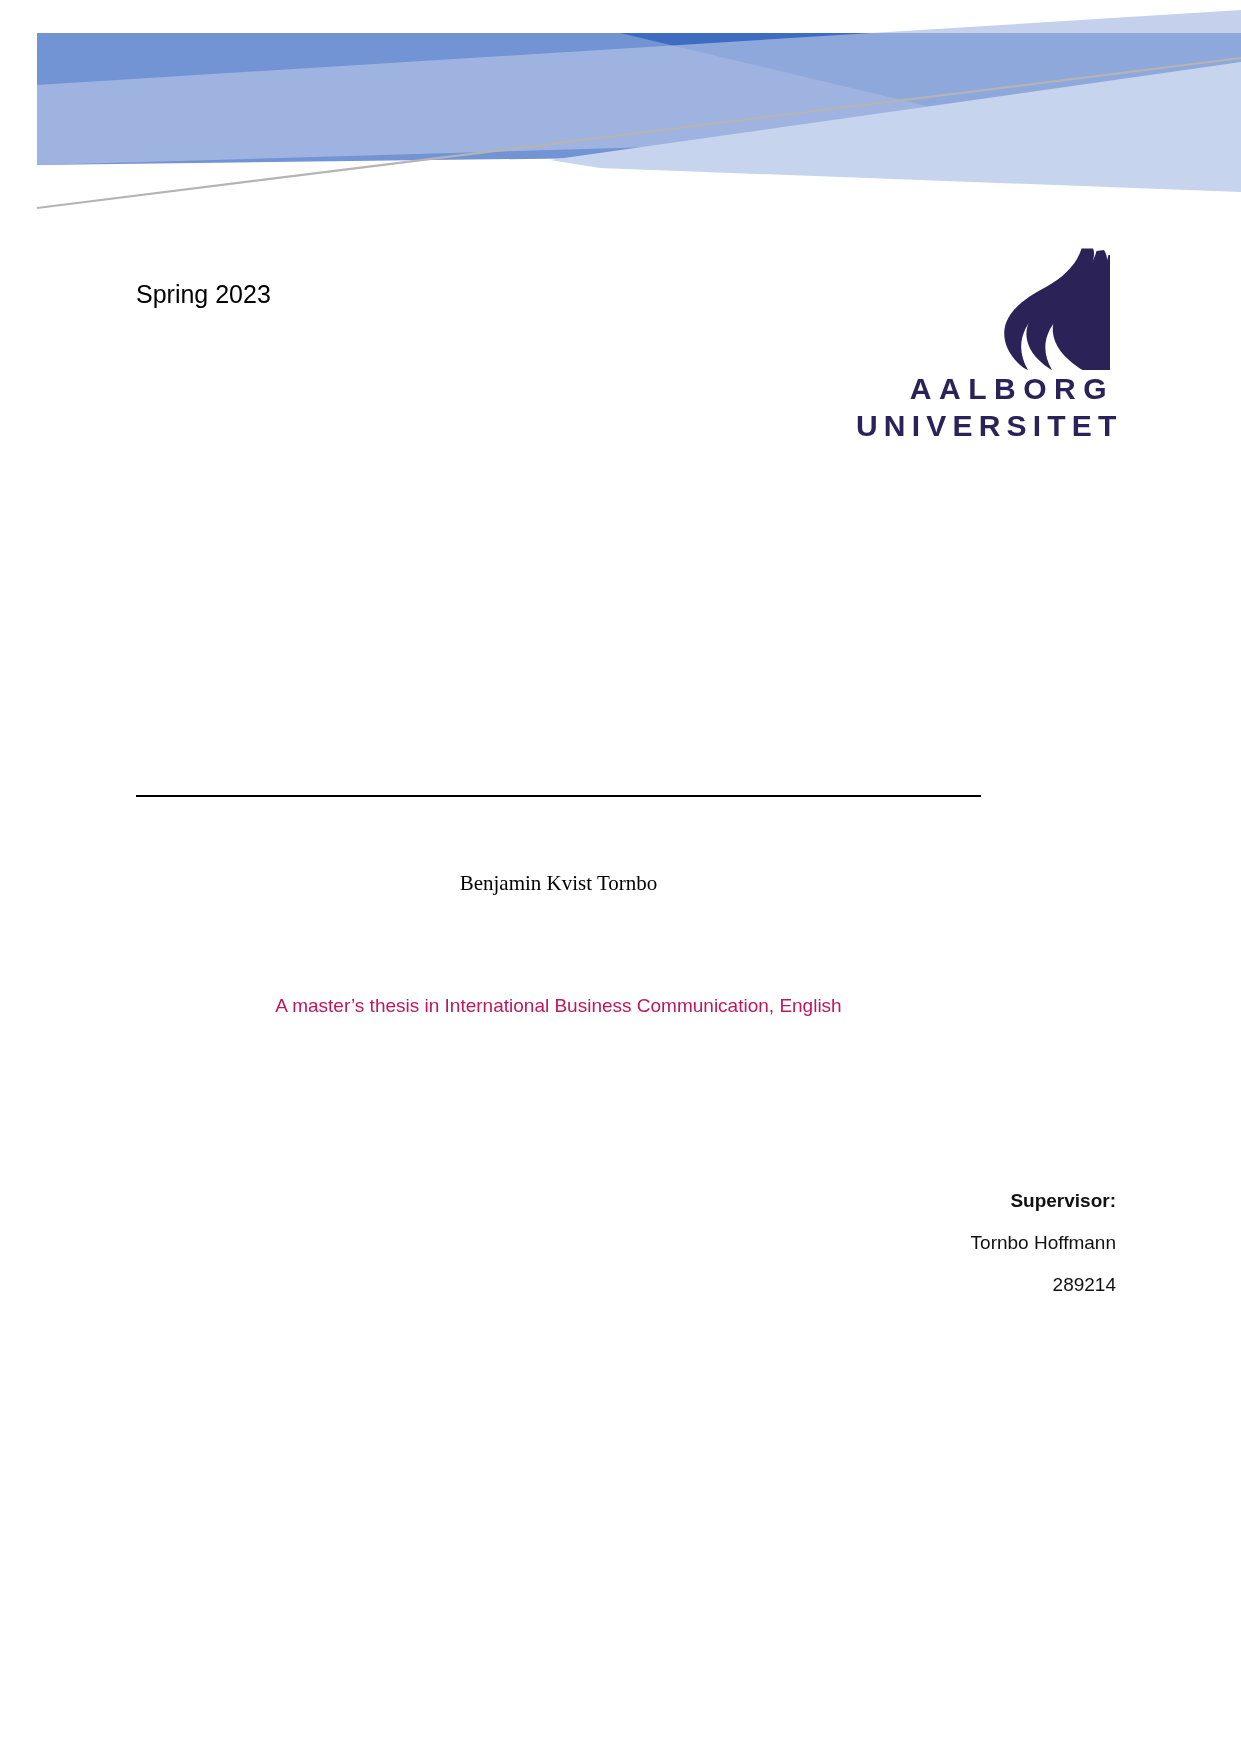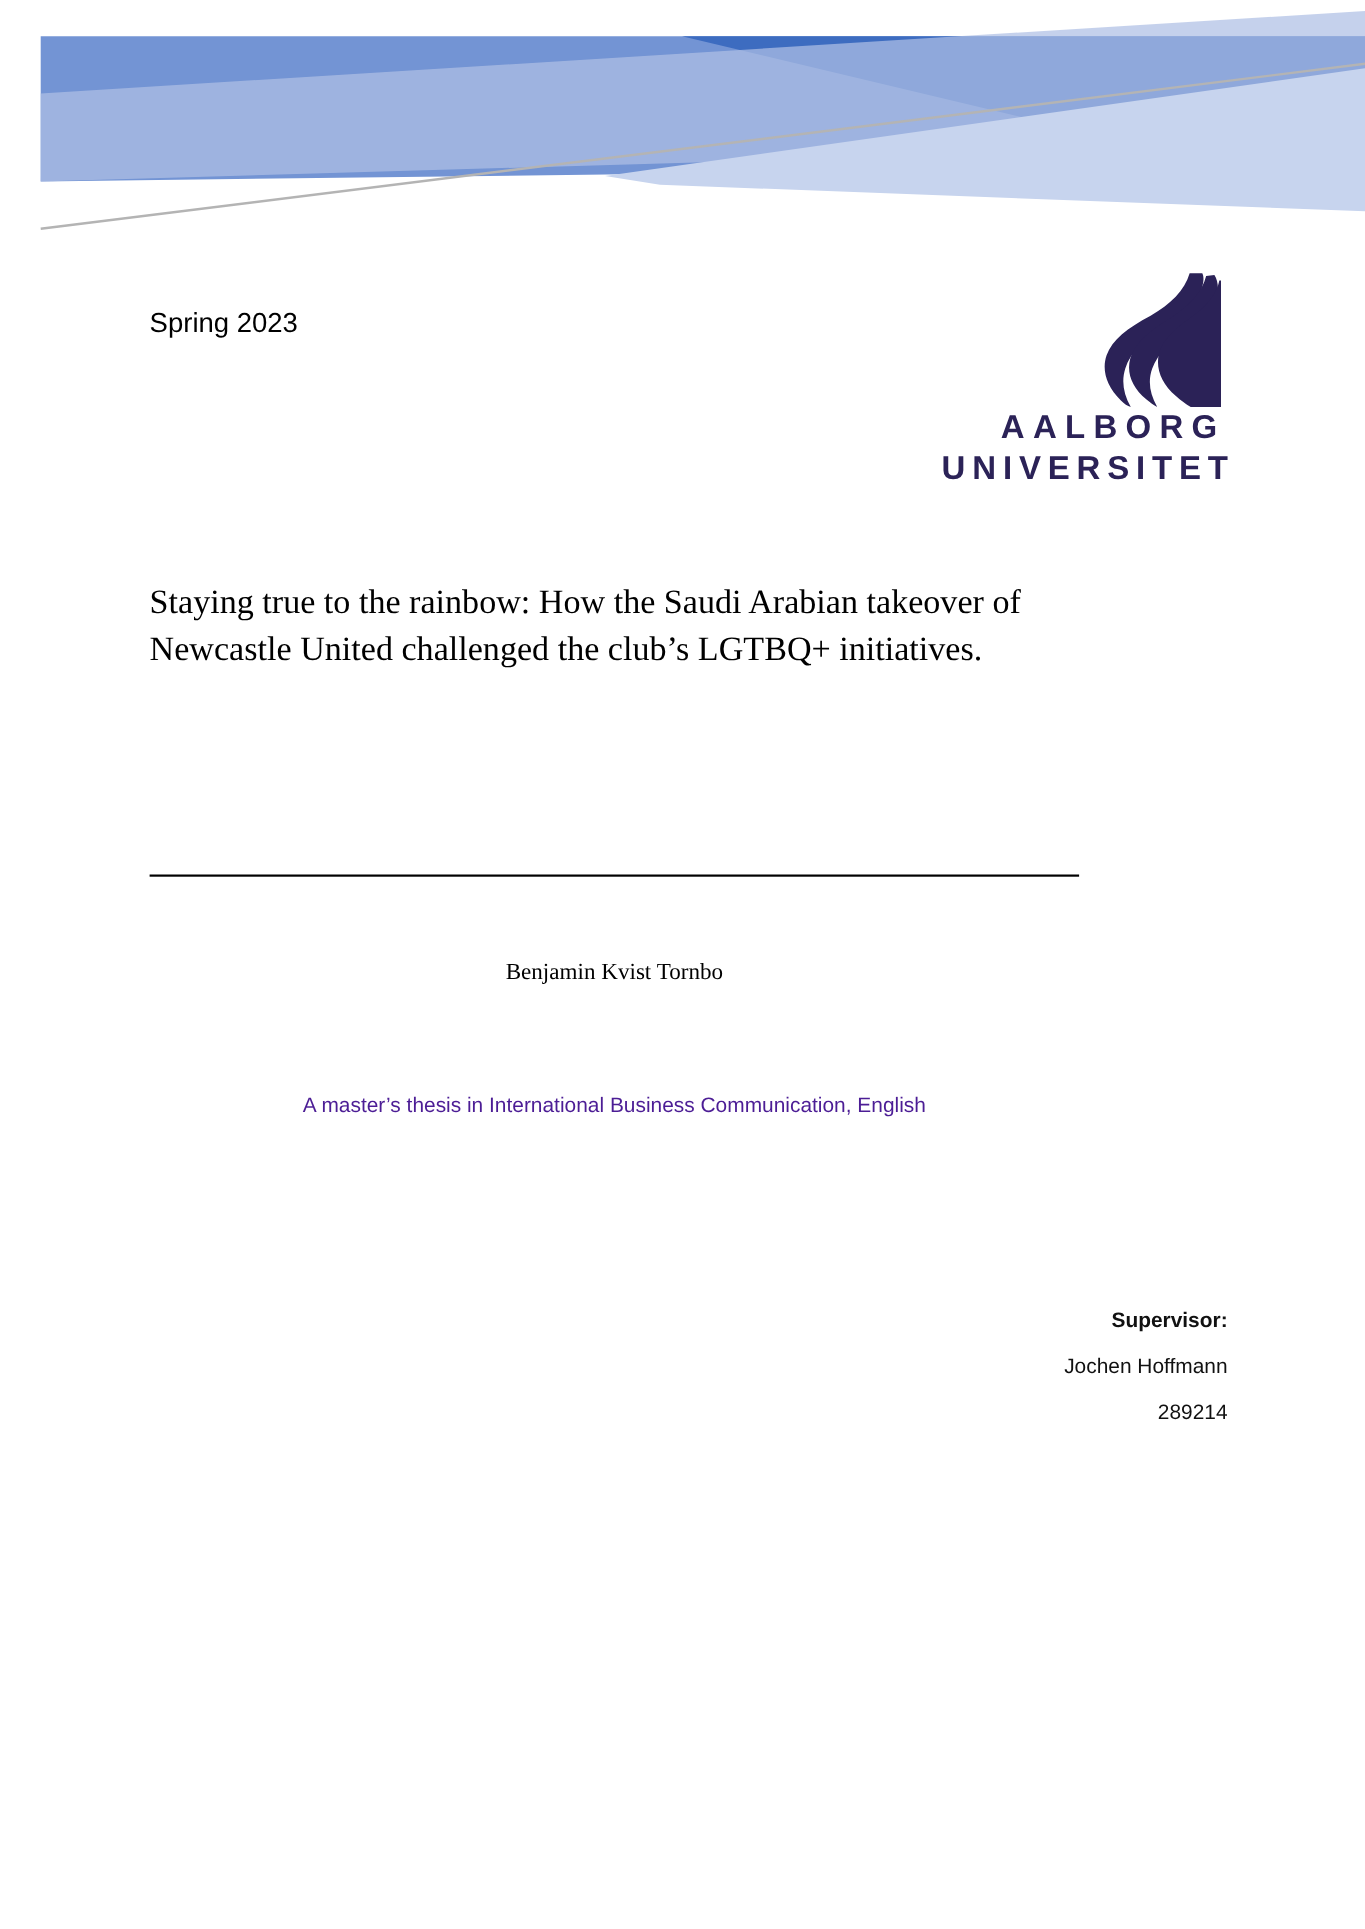--- a/index.html
+++ b/index.html
@@ -117,21 +117,21 @@
 
   .thesis-line {
     position: absolute;
     left: 136px;
     top: 994px;
     width: 845px;
     text-align: center;
     font-family: "Liberation Sans", sans-serif;
     font-size: 19px;
     line-height: 24px;
-    color: #4c1d95;
+    color: #be185d;
   }
 
   
   .meta-block {
     position: absolute;
     right: 125px;
     top: 1180px;
     width: 420px;
     text-align: right;
     font-family: Liberation Sans, sans-serif;
@@ -173,27 +173,26 @@
       <g fill="#2b2257">
         <path d="M103.5 2.5 C99 18 86 31 68 41 C47 52 33 63 28 77 C23.5 90 27.5 105 41 118 C44 121 47 123 50 124 C43 112 41.5 100 45 89 C49.5 74 63 62 83 51 C99 42 110 30 114.5 16 C116.5 10 116.5 5.5 115 2.5 Z"></path>
         <path d="M118.5 5 C115 19 104 32 86 43 C66 55 53 67 49.5 80 C46 93 51 106 64 117 C67.5 120 71 122.5 74 124 C67 112 65.5 100 69.5 89 C74.5 75 87 63.5 105 53 C118 45.5 126 35 128.5 23 C130 15 129 8.5 126 4 Z"></path>
         <path d="M130.5 9 C128 21 119.5 32.5 104 43 C88.5 53.5 78 64.5 75.5 76 C72.5 89 78 103 91 114 C95.5 118 100 121.5 104.5 124 L132 124 L132 9 Z"></path>
       </g>
     </svg>
     <div class="logo-word">AALBORG</div>
     <div class="logo-word line2">UNIVERSITET</div>
   </div>
 
-  <div class="title">Staying true to the rainbow: How the Saudi Arabian takeover of Newcastle United challenged the club’s LGTBQ+ initiatives.</div>
 
   <div class="rule"></div>
 
   <div class="author">Benjamin Kvist Tornbo</div>
 
   <div class="thesis-line">A master’s thesis in International Business Communication, English</div>
 
   <div class="meta-block">
     <div class="meta-row label">Supervisor:</div>
-    <div class="meta-row">Jochen Hoffmann</div>
+    <div class="meta-row">Tornbo Hoffmann</div>
     <div class="meta-row">289214</div>
   </div>
 
 </div>
 
 </body></html>

